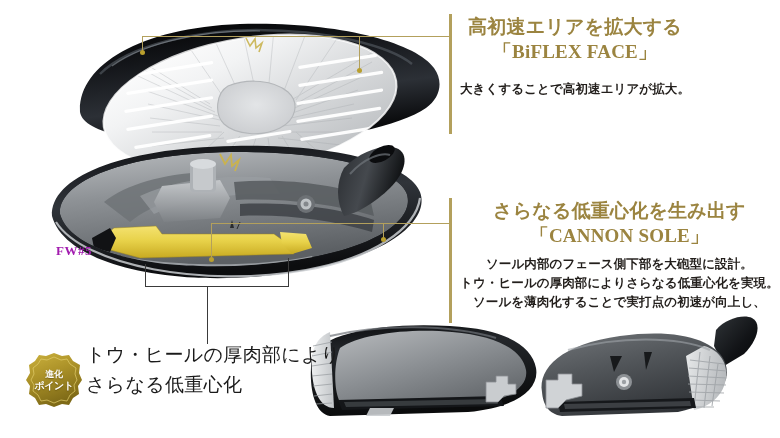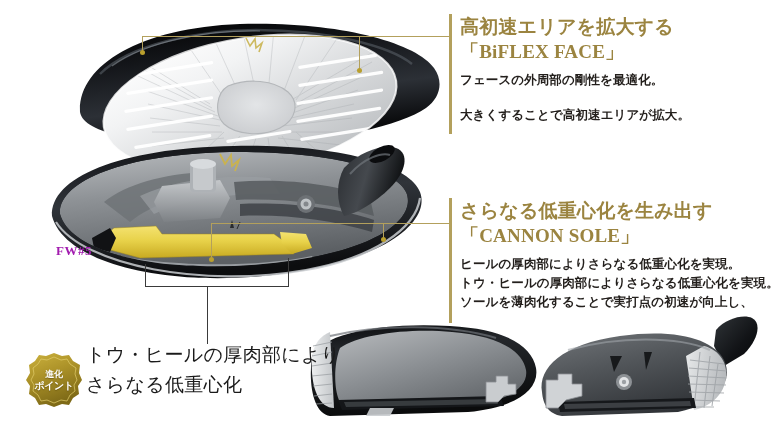--- a/index.html
+++ b/index.html
@@ -6,21 +6,21 @@
   body{
     width:780px;height:438px;
     background:#ffffff;
     font-family:"Liberation Serif","DejaVu Serif",serif;
     overflow:hidden;
     position:relative;
   }
   .stage{position:absolute;inset:0;width:780px;height:438px;}
 
   
-  .callout{position:absolute;}
+  .callout{position:absolute;text-align:center;}
   .callout .bar{
     position:absolute;left:0;top:0;bottom:0;width:3px;
     background:#b3a05c;
   }
   .callout .body{margin-left:11px;}
   .callout h2{
     margin:0;padding:0;
     color:#9b8440;
     font-size:19px;
     line-height:25px;
@@ -334,31 +334,30 @@
   <div class="bracket" style="left:288px;top:258px;width:1.4px;height:29px;"></div>
   <div class="bracket" style="left:207px;top:286px;width:1.4px;height:58px;"></div>
 
   <div id="fw-label">FW#5</div>
 
   <div class="callout" id="callout-biflex">
     <div class="bar"></div>
     <div class="body">
       <h2>高初速エリアを拡大する</h2>
       <h2>「BiFLEX FACE」</h2>
-      <p>フェースの外周部の剛性を最適化。</p>
       <p style="margin-top:16px;">大きくすることで高初速エリアが拡大。</p>
     </div>
   </div>
 
   <div class="callout" id="callout-cannon">
     <div class="bar"></div>
     <div class="body">
       <h2>さらなる低重心化を生み出す</h2>
       <h2>「CANNON SOLE」</h2>
-      <p>ヒールの厚肉部によりさらなる低重心化を実現。</p>
+      <p>ソール内部のフェース側下部を大砲型に設計。</p>
       <p style="margin-top:0;">トウ・ヒールの厚肉部によりさらなる低重心化を実現。</p>
       <p style="margin-top:0;">ソールを薄肉化することで実打点の初速が向上し、</p>
     </div>
   </div>
 
   <div id="evo-badge">
     <svg width="56" height="56" viewBox="0 0 56 56">
       <defs>
         <linearGradient id="badgeG" x1="0" y1="0" x2="0.4" y2="1">
           <stop offset="0%" stop-color="#cdb33f"></stop>

